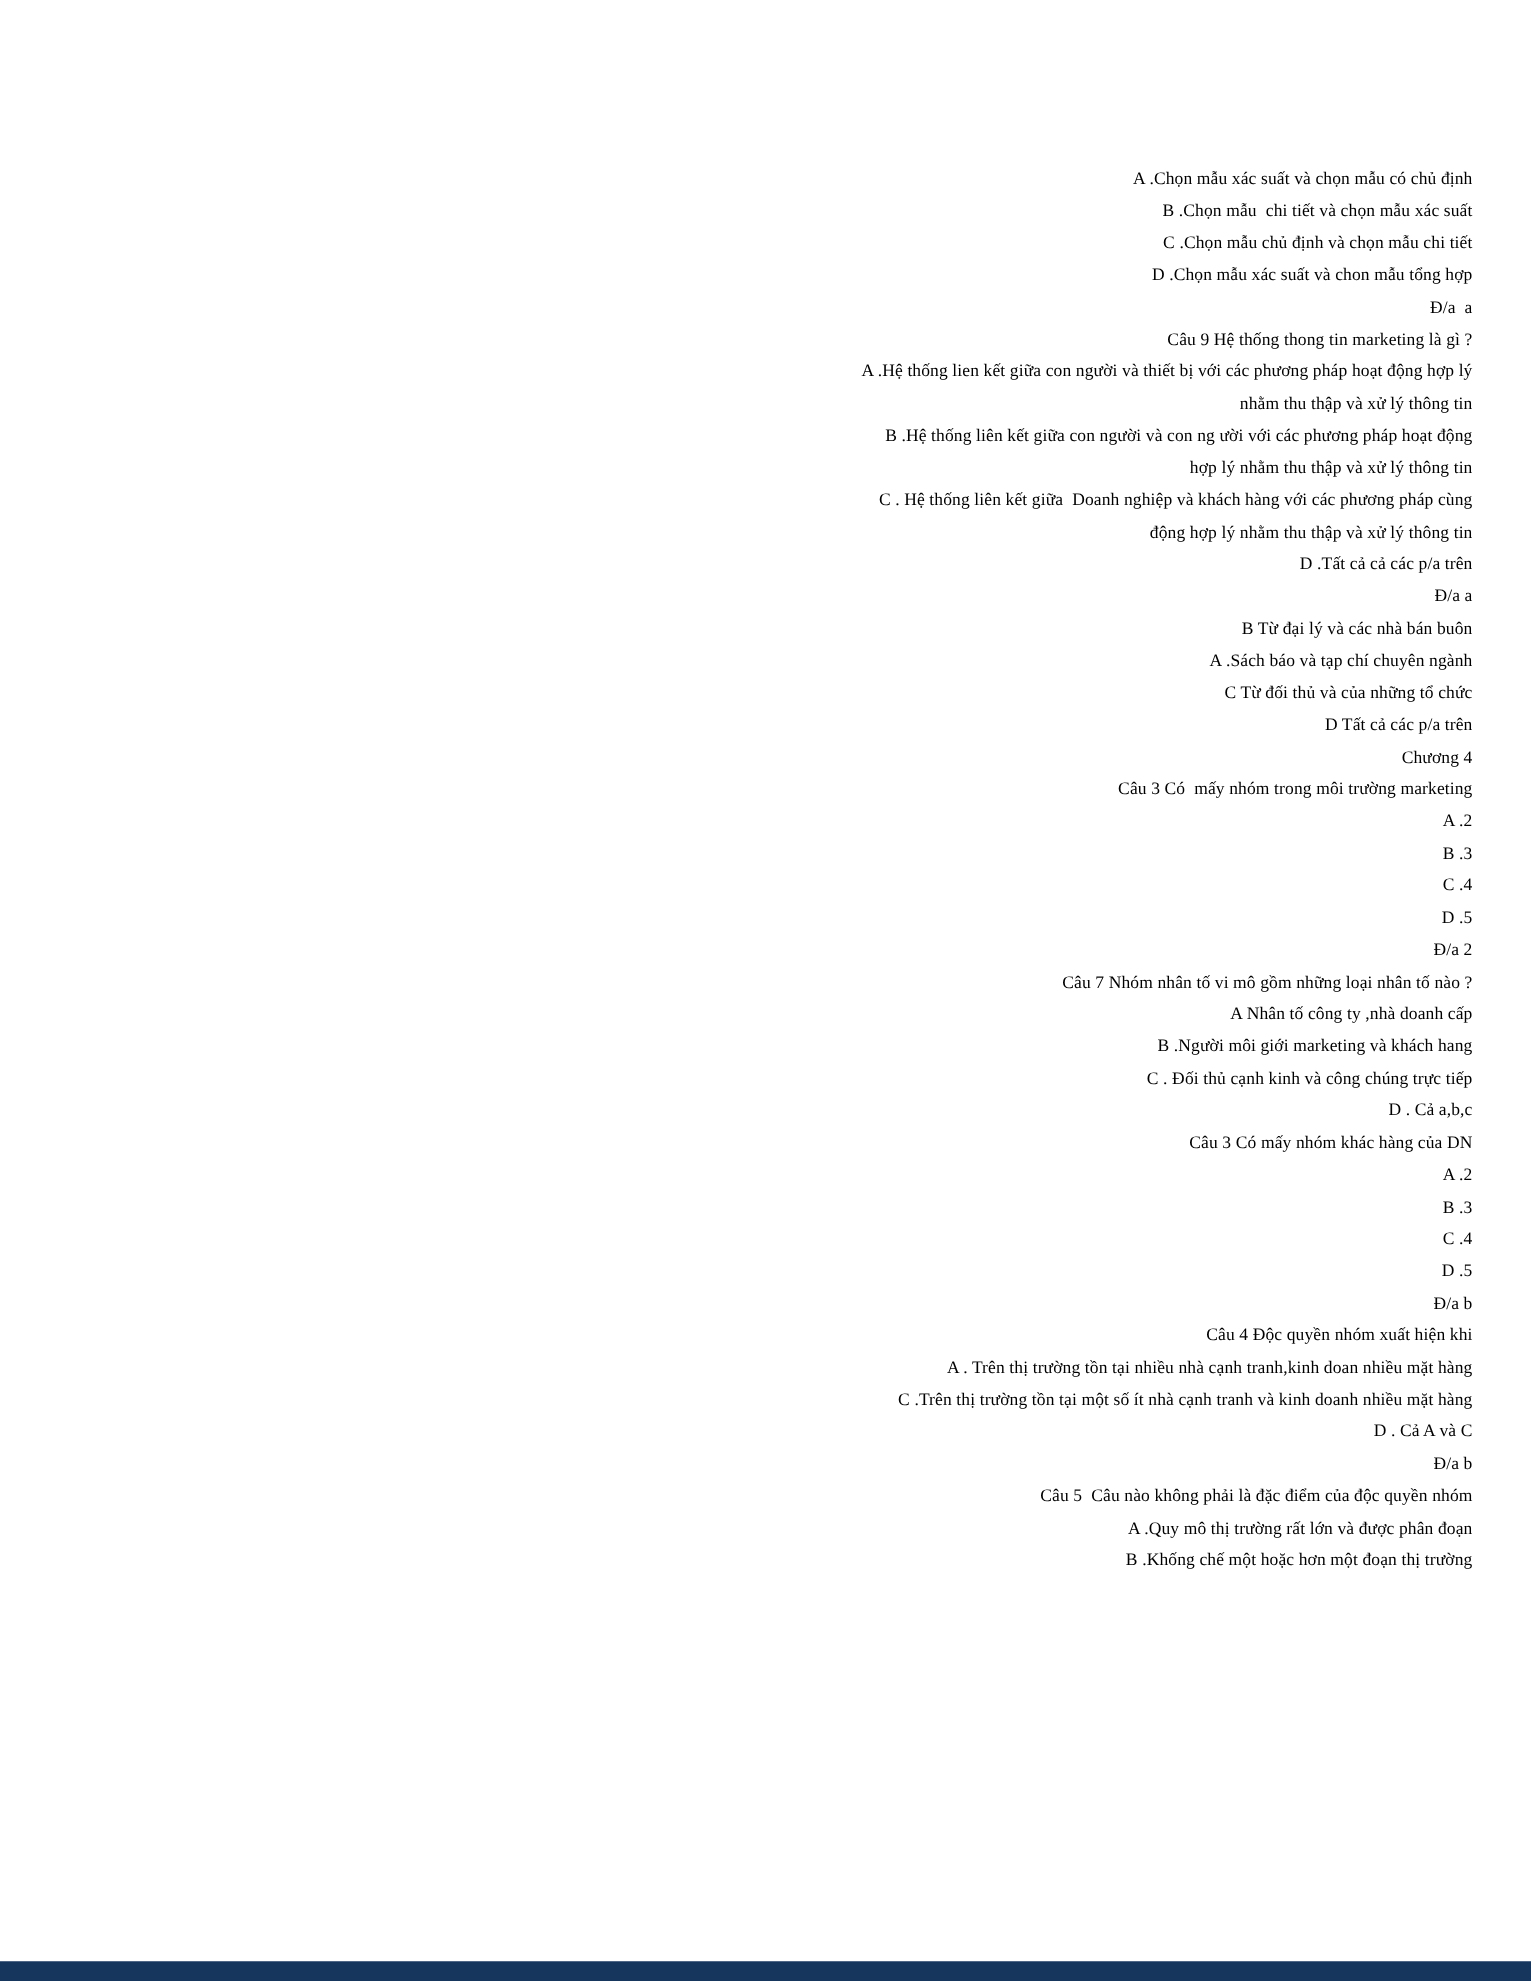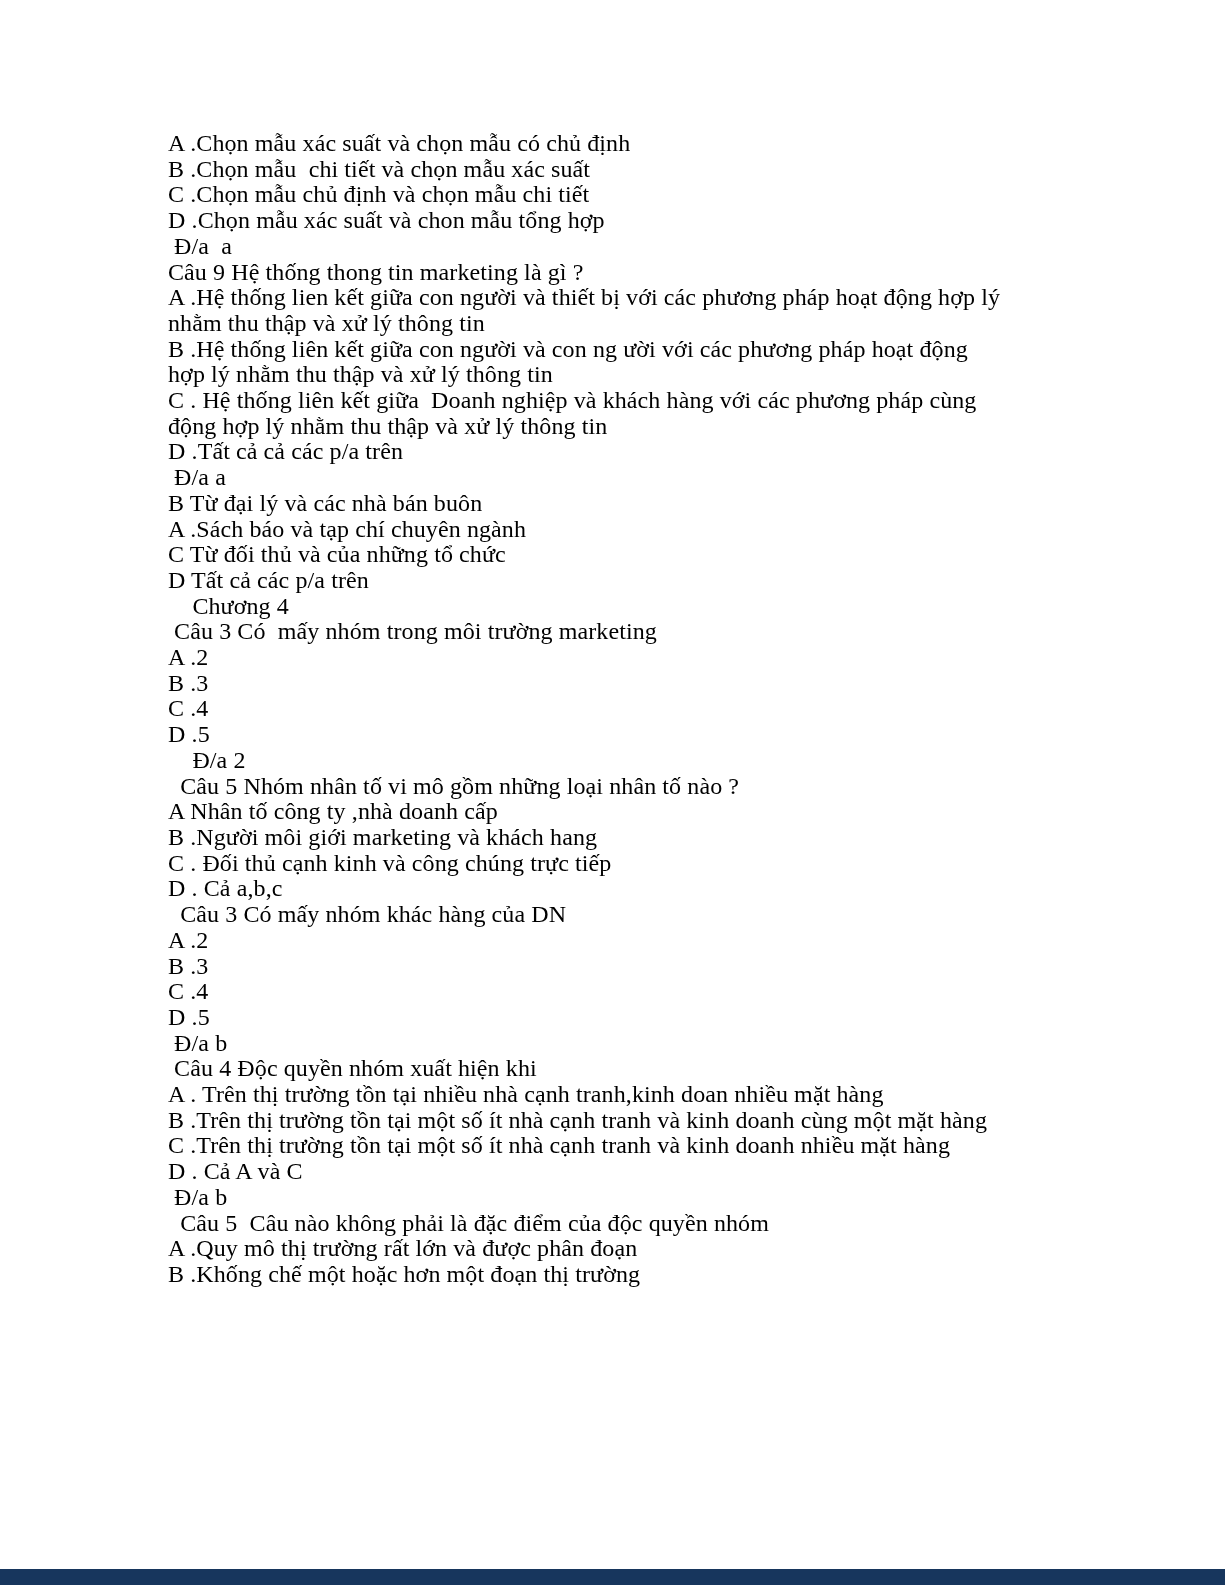--- a/index.html
+++ b/index.html
@@ -23,24 +23,25 @@
     height: 1585px;
     background: #ffffff;
   }
   .doc-body {
     position: absolute;
     left: 168px;
     top: 131px;
     width: 1010px;
   }
   .doc-line {
-    font-size: 24px;
+    font-size: 14px;
     line-height: 25.7px;
     white-space: pre-wrap;
     letter-spacing: 0.1px;
+    text-align: right;
   }
   .footer-bar {
     position: absolute;
     left: 0;
     bottom: 0;
     width: 1225px;
     height: 16px;
   }
 </style>
 </head>
@@ -66,34 +67,33 @@
       <div class="doc-line">A .Sách báo và tạp chí chuyên ngành</div>
       <div class="doc-line">C Từ đối thủ và của những tổ chức</div>
       <div class="doc-line">D Tất cả các p/a trên</div>
       <div class="doc-line">    Chương 4</div>
       <div class="doc-line"> Câu 3 Có  mấy nhóm trong môi trường marketing</div>
       <div class="doc-line">A .2</div>
       <div class="doc-line">B .3</div>
       <div class="doc-line">C .4</div>
       <div class="doc-line">D .5</div>
       <div class="doc-line">    Đ/a 2</div>
-      <div class="doc-line">  Câu 5 Nhóm nhân tố vi mô gồm những loại nhân tố nào ?</div>
+      <div class="doc-line">  Câu 7 Nhóm nhân tố vi mô gồm những loại nhân tố nào ?</div>
       <div class="doc-line">A Nhân tố công ty ,nhà doanh cấp</div>
       <div class="doc-line">B .Người môi giới marketing và khách hang</div>
       <div class="doc-line">C . Đối thủ cạnh kinh và công chúng trực tiếp</div>
       <div class="doc-line">D . Cả a,b,c</div>
       <div class="doc-line">  Câu 3 Có mấy nhóm khác hàng của DN</div>
       <div class="doc-line">A .2</div>
       <div class="doc-line">B .3</div>
       <div class="doc-line">C .4</div>
       <div class="doc-line">D .5</div>
       <div class="doc-line"> Đ/a b</div>
       <div class="doc-line"> Câu 4 Độc quyền nhóm xuất hiện khi</div>
       <div class="doc-line">A . Trên thị trường tồn tại nhiều nhà cạnh tranh,kinh doan nhiều mặt hàng</div>
-      <div class="doc-line">B .Trên thị trường tồn tại một số ít nhà cạnh tranh và kinh doanh cùng một mặt hàng</div>
       <div class="doc-line">C .Trên thị trường tồn tại một số ít nhà cạnh tranh và kinh doanh nhiều mặt hàng</div>
       <div class="doc-line">D . Cả A và C</div>
       <div class="doc-line"> Đ/a b</div>
       <div class="doc-line">  Câu 5  Câu nào không phải là đặc điểm của độc quyền nhóm</div>
       <div class="doc-line">A .Quy mô thị trường rất lớn và được phân đoạn</div>
       <div class="doc-line">B .Khống chế một hoặc hơn một đoạn thị trường</div>
     </div>
   <div class="footer-bar" style="background: rgb(23, 54, 93);"></div>
 </div>
 

